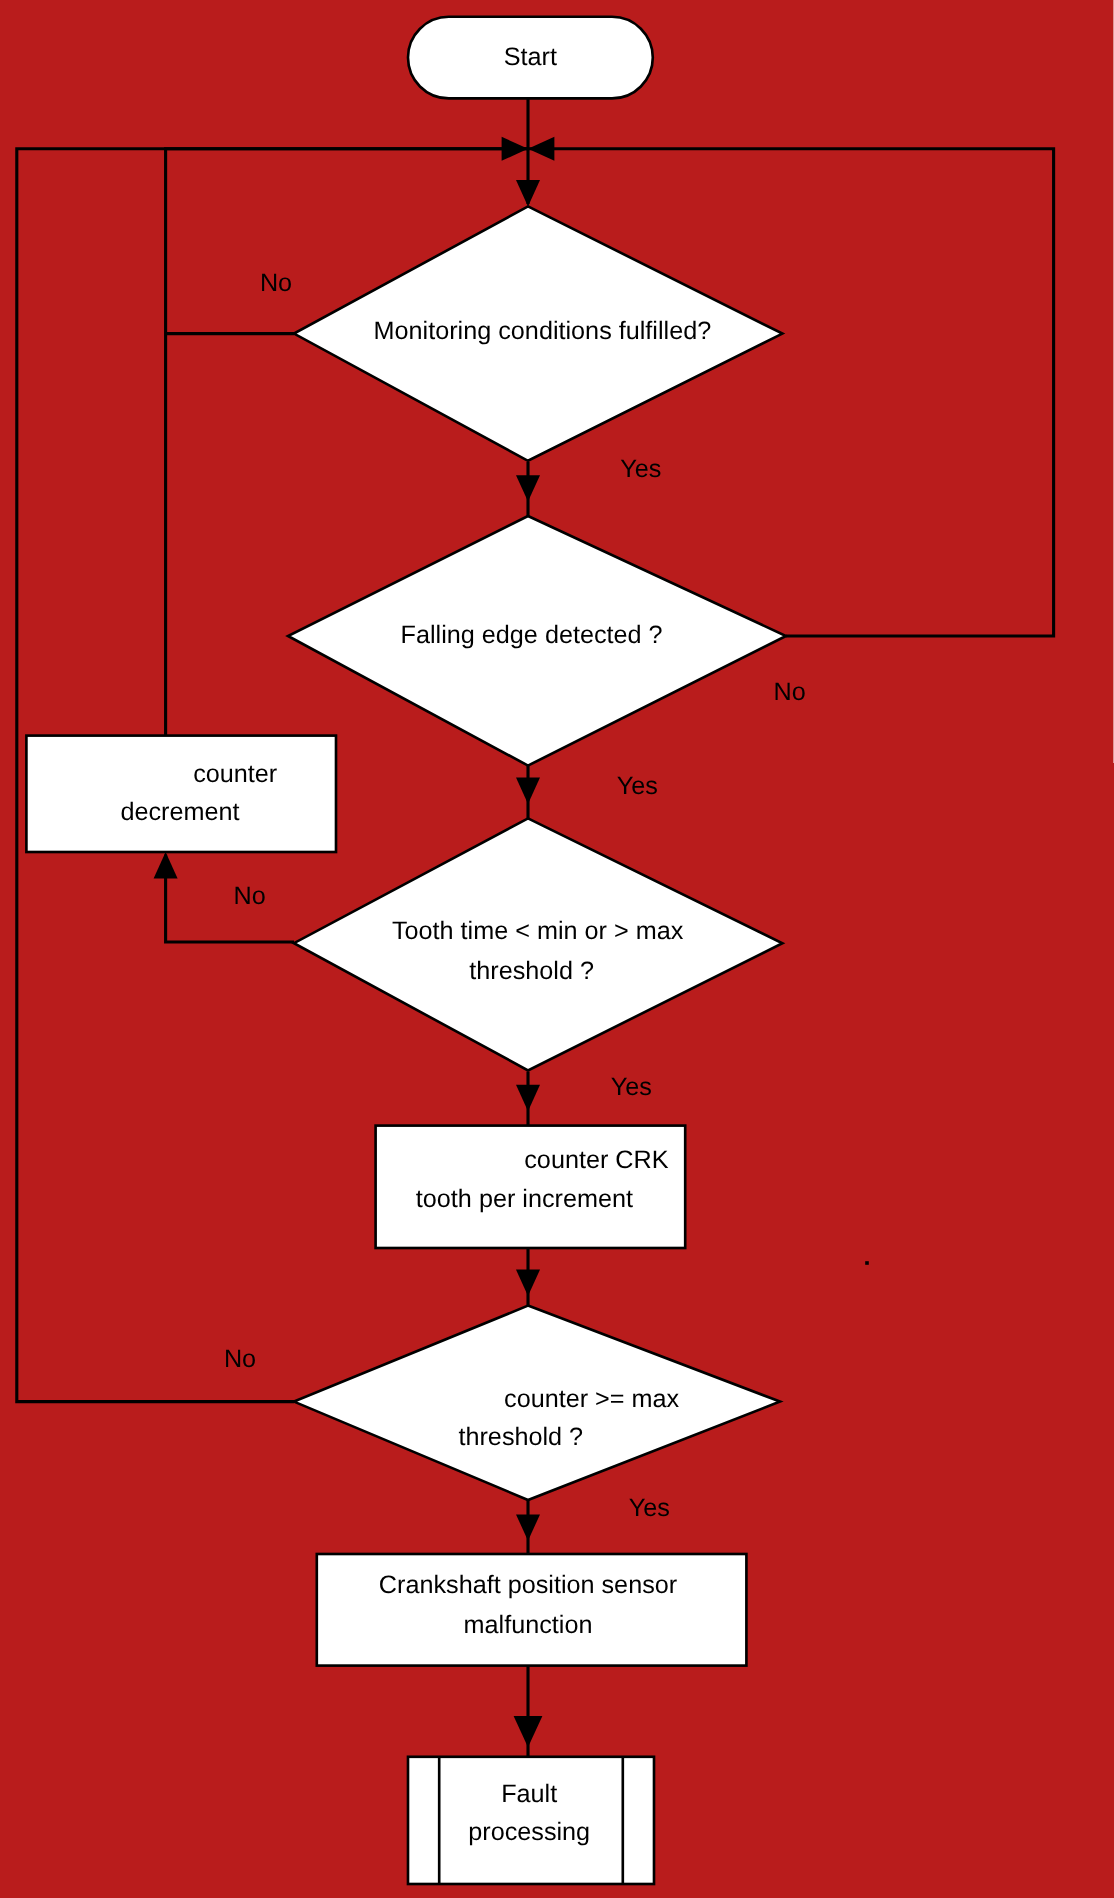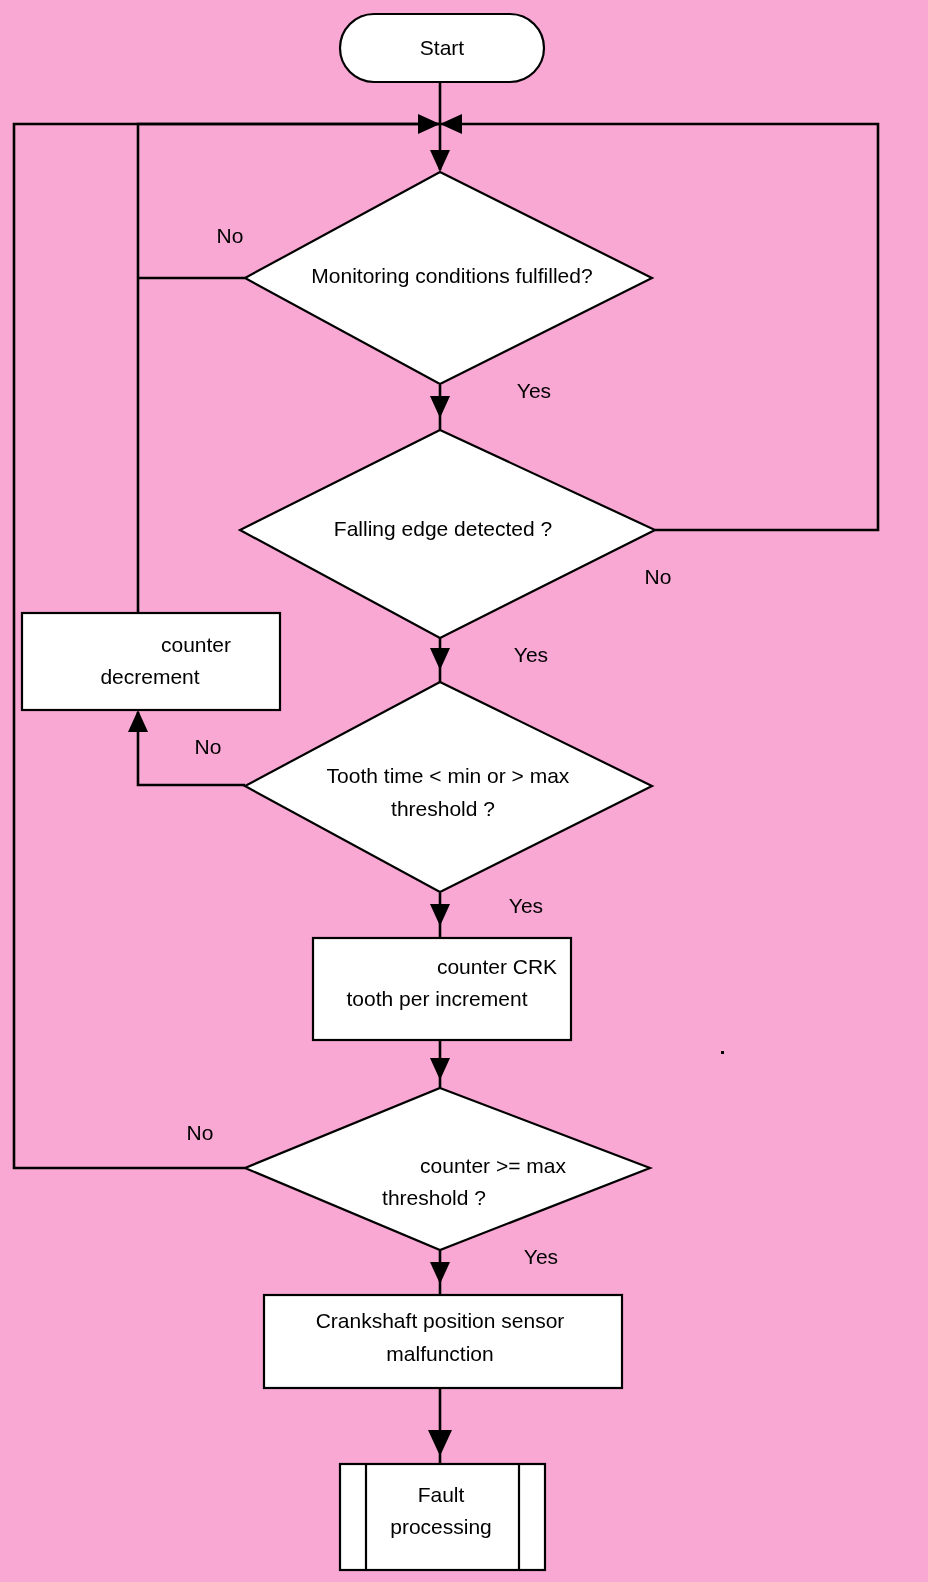--- a/index.html
+++ b/index.html
@@ -8,21 +8,21 @@
     padding: 0;
     background: #ffffff;
   }
   body {
     font-family: "Liberation Sans", sans-serif;
   }
   #canvas-root {
     position: relative;
     width: 928px;
     height: 1582px;
-    background: #f9a8d4;
+    background: #b91c1c;
     overflow: hidden;
   }
   #flow-svg {
     position: absolute;
     left: 0;
     top: 0;
     width: 928px;
     height: 1582px;
   }
   .node-shape {

